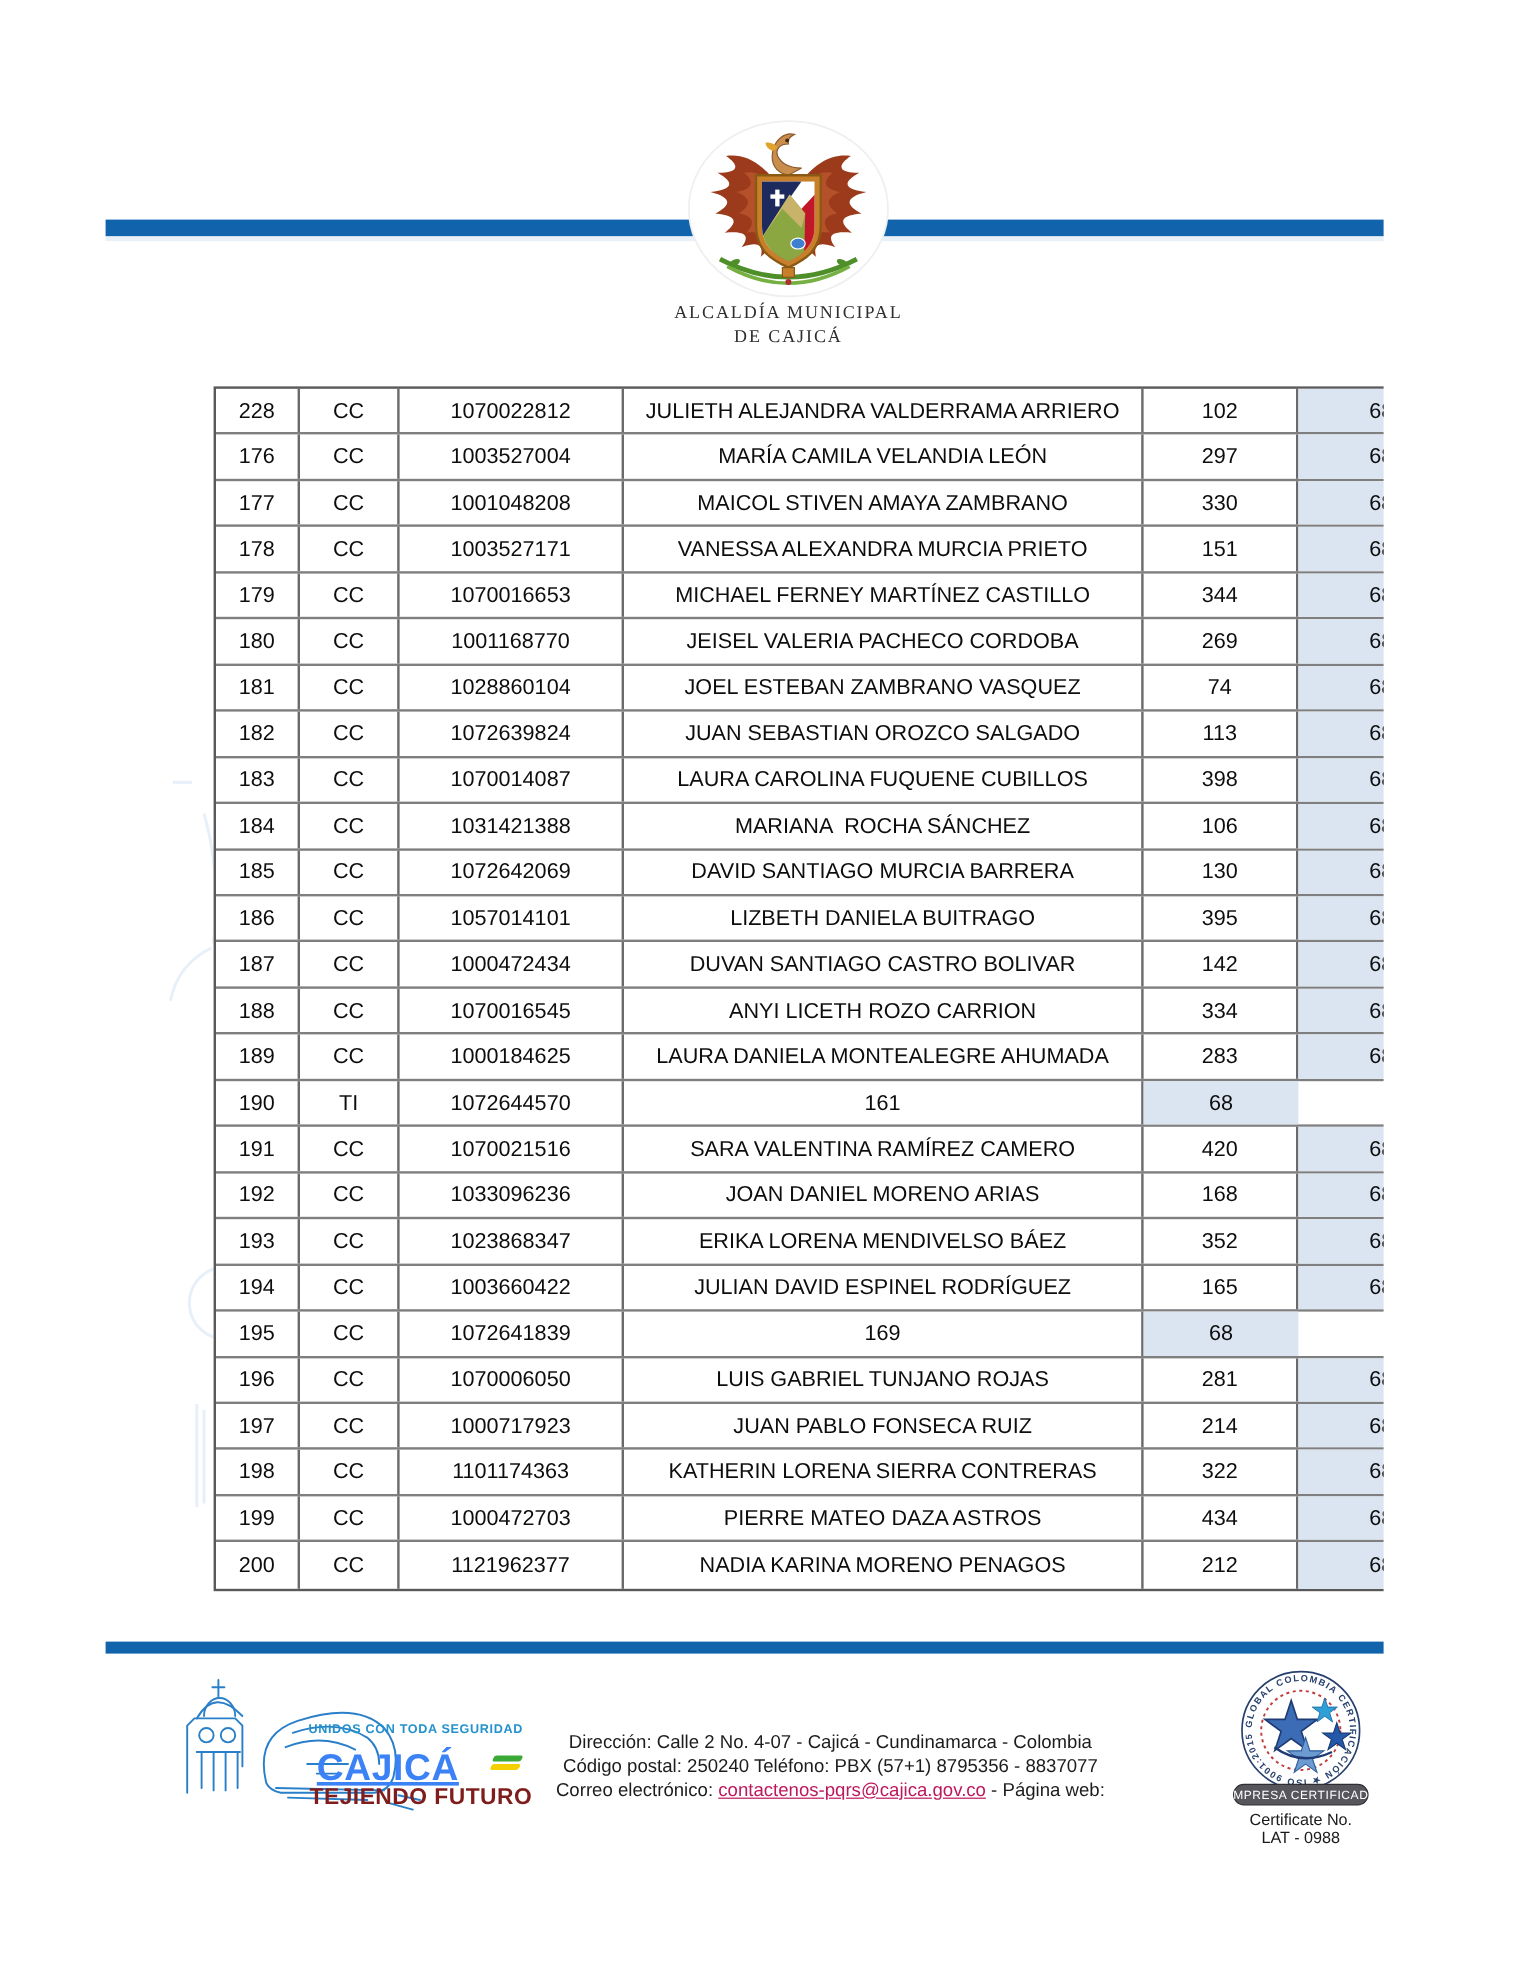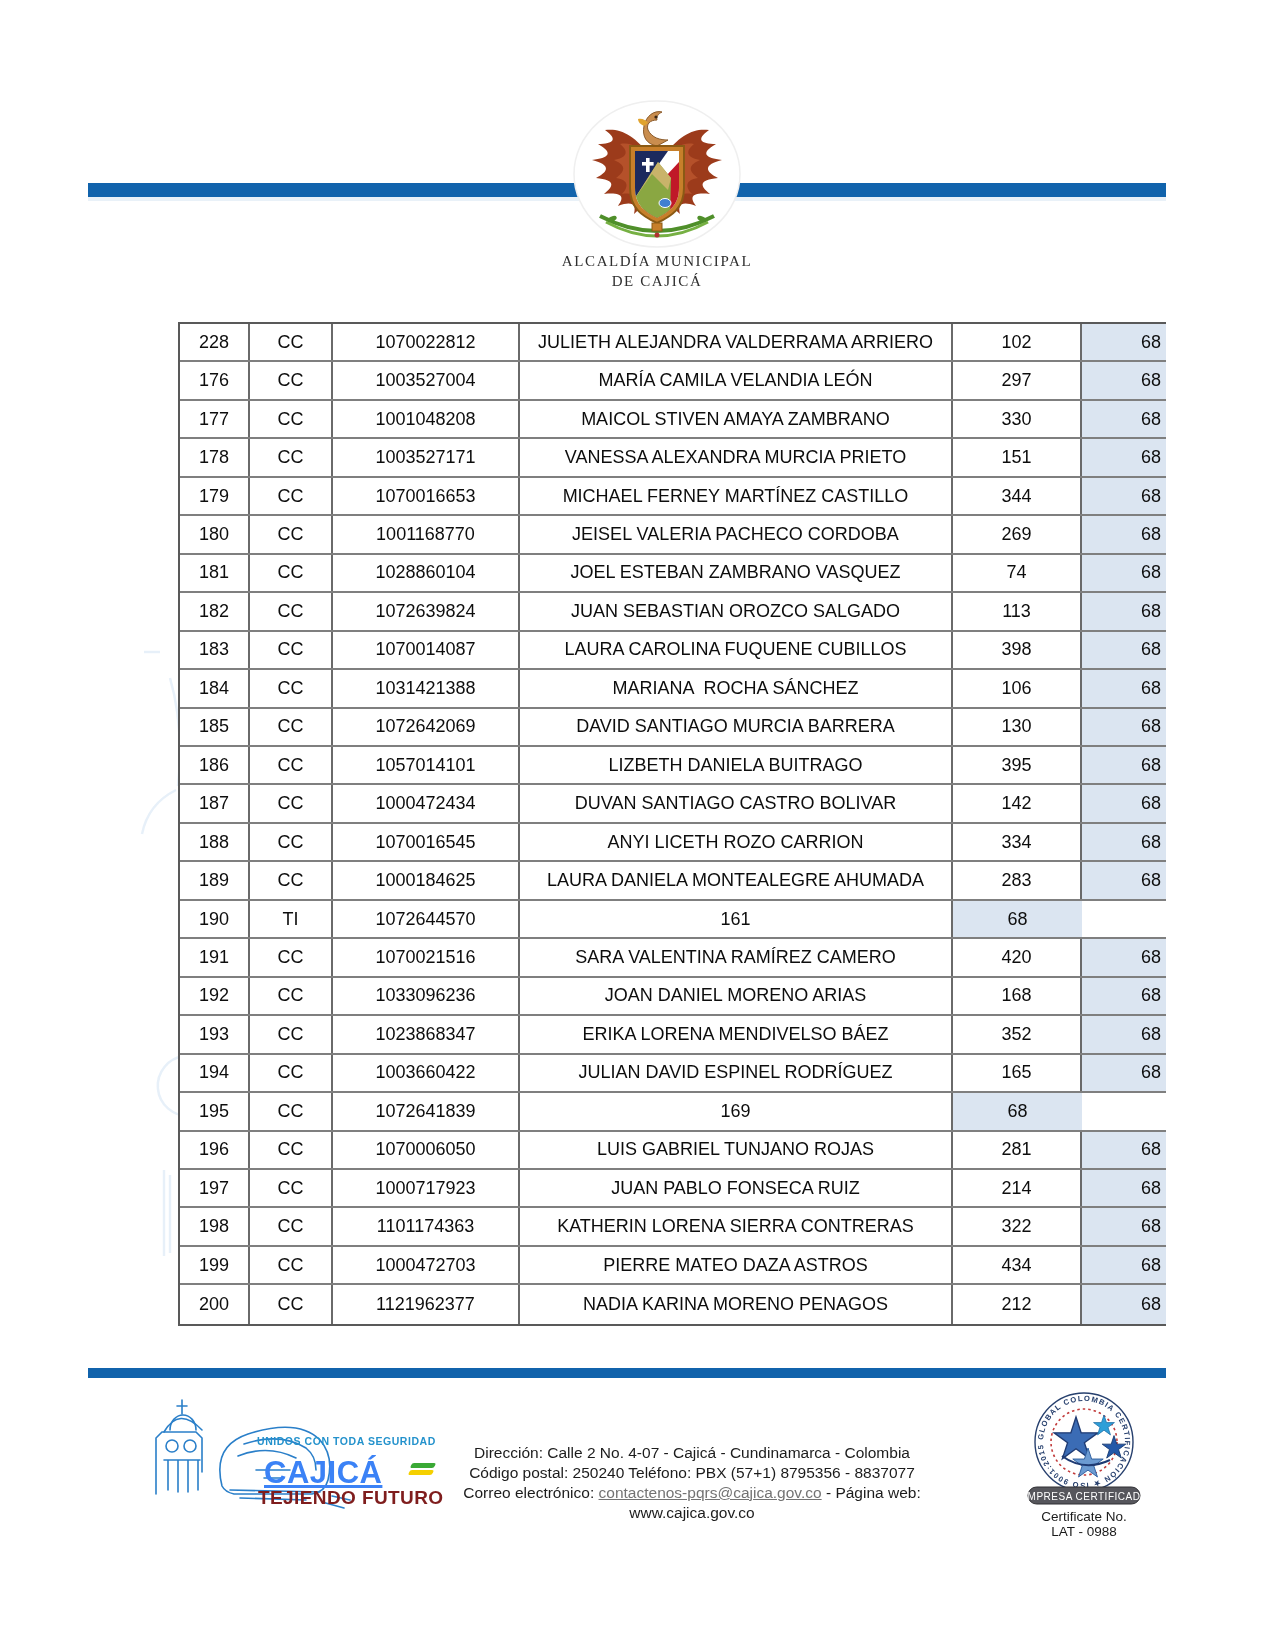--- a/index.html
+++ b/index.html
@@ -1,17 +1,17 @@
 <!DOCTYPE html>
 <html><head>
 <meta charset="utf-8">
 <style>
   html,body{margin:0;padding:0;background:#ffffff;}
   .page{position:relative;width:1153px;height:1650px;background:#ffffff;overflow:hidden;
-        font-family:"Liberation Sans",sans-serif;color:#111;padding-left:13px;}
+        font-family:"Liberation Sans",sans-serif;color:#111;}
 
   
   .top-bar{position:absolute;left:88px;top:183px;width:1139px;height:14px;background:#1163ac;}
   .top-bar::after{content:"";position:absolute;top:100%;left:0;right:0;height:4px;background:#e9f1f8;}
   .emblem{position:absolute;left:571px;top:100px;width:172px;height:150px;z-index:2;}
   .org-name{position:absolute;left:457px;top:251px;width:400px;text-align:center;z-index:2;
             font-family:"Liberation Serif",serif;font-size:15px;letter-spacing:1.6px;
             color:#2f2f2f;line-height:20px;}
 
   
@@ -38,21 +38,21 @@
   .brand-flag .f1,.brand-flag .f2{position:absolute;width:24px;height:5px;transform:skewX(-24deg);border-radius:2px;}
   .brand-flag .f1{top:0;left:2px;background:#3aa935;}
   .brand-flag .f2{top:7px;left:0;background:#f5d000;}
   .brand-tagline{position:absolute;left:258px;top:1487px;font-size:19px;font-weight:bold;
                  color:#7f1d1d;letter-spacing:.4px;}
   .brand-subtagline{position:absolute;left:257px;top:1435px;font-size:10.5px;font-weight:bold;
                     color:#2492cc;letter-spacing:.55px;}
 
   .contact{position:absolute;left:392px;top:1443px;width:600px;text-align:center;
            font-size:15.5px;line-height:20px;color:#1c1c1c;}
-  .contact a{color:#737373;text-decoration:underline;}
+  .contact a{color:#be185d;text-decoration:underline;}
 
   .cert-badge{position:absolute;left:1022px;top:1390px;width:124px;height:152px;}
 </style>
 </head>
 <body>
 
 <div class="page">
 
   <div class="top-bar"></div>
 
@@ -347,21 +347,20 @@
     <div class="f1"></div>
       <div class="f2"></div>
   </div>
   <div class="brand-tagline">TEJIENDO FUTURO</div>
   <div class="brand-subtagline">UNIDOS CON TODA SEGURIDAD</div>
 
   <div class="contact">
     <div>Dirección: Calle 2 No. 4-07 - Cajicá - Cundinamarca - Colombia</div>
     <div>Código postal: 250240 Teléfono: PBX (57+1) 8795356 - 8837077</div>
     <div><span>Correo electrónico: </span><a href="#">contactenos-pqrs@cajica.gov.co</a><span> - Página web:</span></div>
-    <div>www.cajica.gov.co</div>
   </div>
 
   <div class="cert-badge">
     <svg viewBox="0 0 124 152" width="124" height="152">
       <circle cx="62" cy="52" r="49" fill="#ffffff" stroke="#27406e" stroke-width="1.4"></circle>
       <circle cx="62" cy="52" r="33" fill="none" stroke="#c23b3b" stroke-width="1.6" stroke-dasharray="2.5,3"></circle>
       <defs>
         <path id="ringPath" d="M62,52 m-41,0 a41,41 0 1,1 82,0 a41,41 0 1,1 -82,0"></path>
       </defs>
       <text font-size="7.6" fill="#27406e" font-weight="bold" letter-spacing="1.2" font-family="Liberation Sans, sans-serif">

